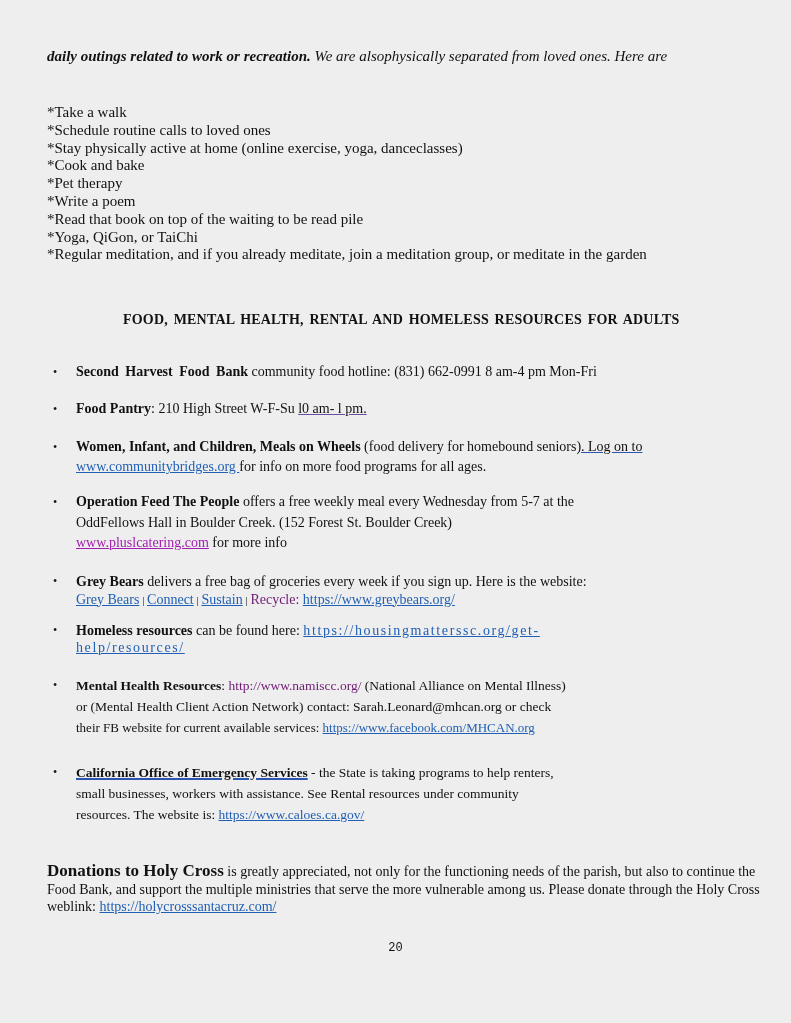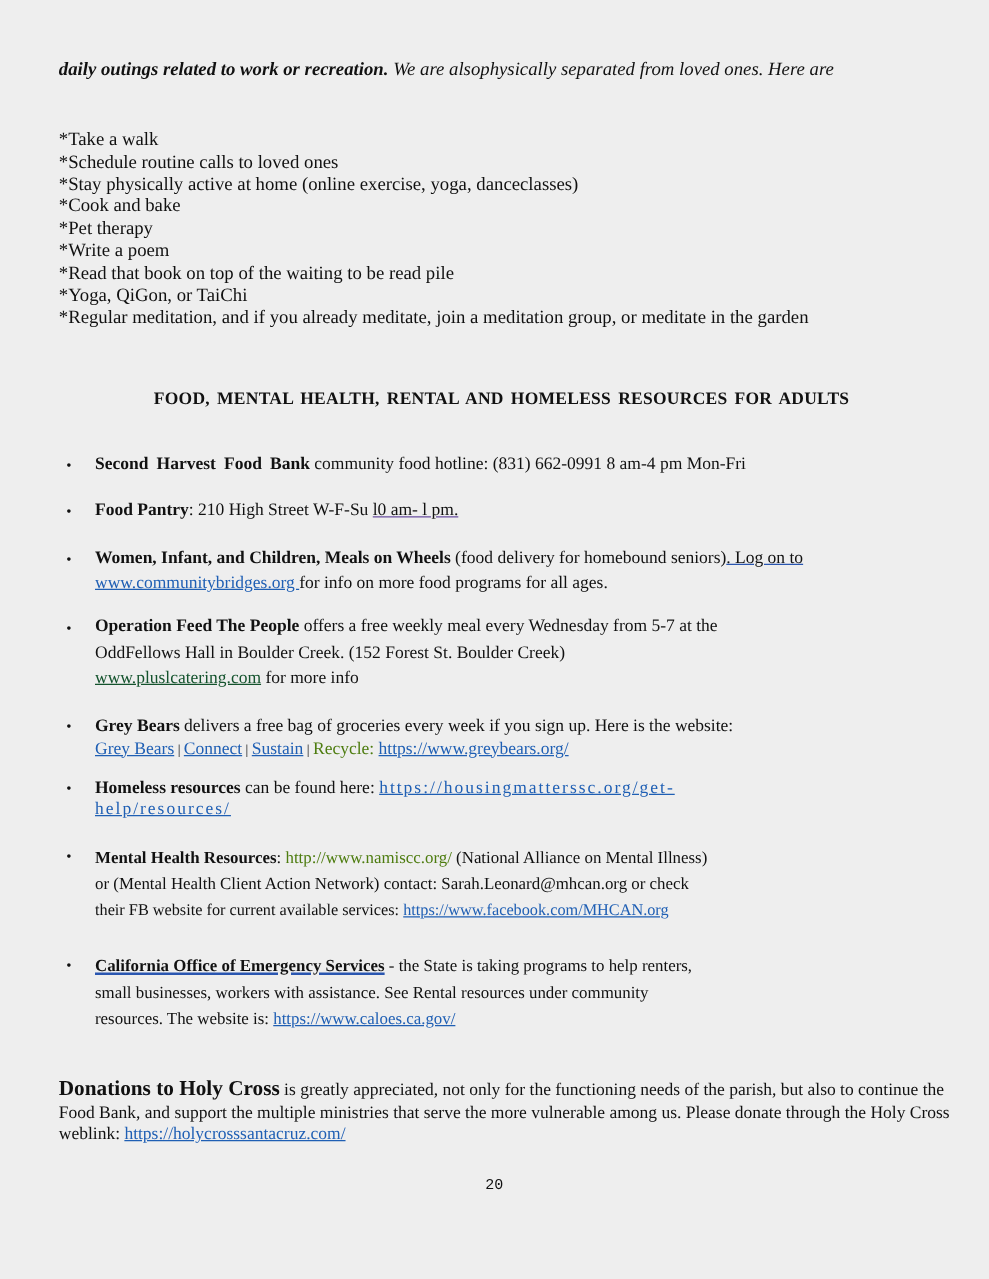--- a/index.html
+++ b/index.html
@@ -25,24 +25,24 @@
   .heading {
     position: absolute; left: 123px; top: 312px;
     font-size: 14px; font-weight: bold; letter-spacing: 0.2px; word-spacing: 2px;
     white-space: nowrap;
   }
   .res { position: absolute; left: 47px; width: 700px; font-size: 14px; line-height: 20px; }
   .res .bullet { position: absolute; left: 6px; top: 0; font-size: 12px; }
   .res .body { margin-left: 29px; }
   .res .b { font-weight: bold; }
   a, .link { color: #1f5fb4; text-decoration: underline; }
-  .link.purple { color: #14532d; }
+  .link.purple { color: #a21caf; }
   .link.dark { color: #111; }
   .link.thick { text-decoration-thickness: 2px; text-decoration-color: #2a56b0; text-align: right; }
-  .link.plain { text-decoration: none; color: #4d7c0f; }
+  .link.plain { text-decoration: none; color: #701a75; }
   .spaced { letter-spacing: 1.6px; }
   .res.small { font-size: 13.5px; line-height: 21px; }
   .donations {
     position: absolute; left: 47px; top: 862px; width: 730px;
     font-size: 14px; line-height: 17.5px;
   }
   .donations .big { font-weight: bold; font-size: 17px; }
   .pagenum {
     position: absolute; left: 0; width: 791px; top: 941px; text-align: center;
     font-family: Liberation Mono, monospace; font-size: 12px;

